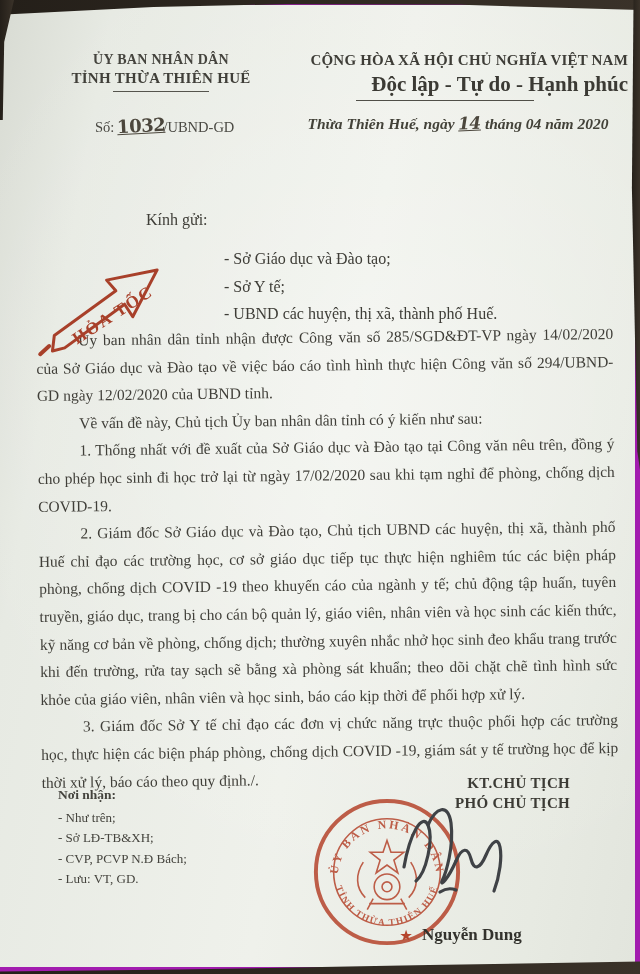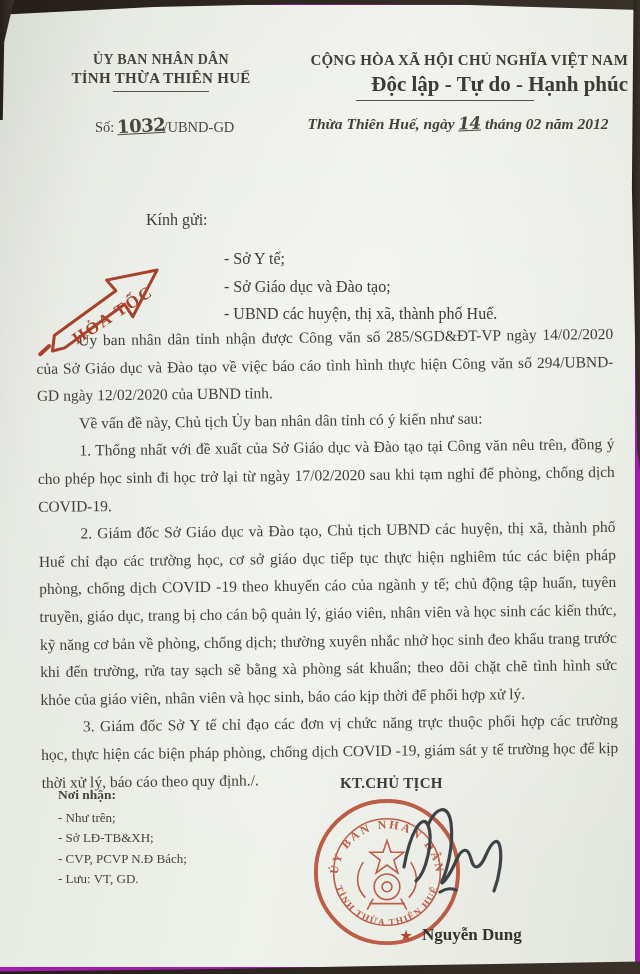--- a/index.html
+++ b/index.html
@@ -64,21 +64,21 @@
 
   
   #letter-body { left:36px; top:322px; width:577px; font-size:15.5px; line-height:27.6px;
                  text-align:justify; color:#403f39; transform:rotate(-0.7deg);
                  transform-origin:0 0; }
   #letter-body p { text-indent:42px; }
 
   
   #footer-recipients { left:58px; top:780px; font-size:13px; line-height:20.5px; color:#44433d; }
   #footer-recipients .label { font-size:13.5px; font-weight:bold; margin-bottom:2px; }
-  #signer { left:340px; top:770px; width:230px; text-align:left; color:#3c3b35; z-index:4; }
+  #signer { left:340px; top:770px; width:230px; text-align:right; color:#3c3b35; z-index:4; }
   #signer .t1 { font-size:15px; font-weight:bold; letter-spacing:.3px; }
   #signer .t2 { font-size:15px; font-weight:bold; margin-top:3px; letter-spacing:.3px; }
   #seal { left:308px; top:788px; width:158px; height:158px; z-index:2; opacity:.85; }
   #signature { left:388px; top:790px; width:140px; height:105px; z-index:3; }
   #signer-name { left:356px; top:920px; width:210px; text-align:center; font-size:17px;
                  font-weight:bold; color:#33322d; z-index:4; }
   #signer-name .star { color:#b5442c; font-size:13px; margin-right:10px; }
 
   svg text { font-family:"Liberation Serif", serif; }
 </style>
@@ -94,35 +94,35 @@
       <div class="rule"></div>
     </div>
     <div id="national" class="abs">
       <div class="l1">CỘNG HÒA XÃ HỘI CHỦ NGHĨA VIỆT NAM</div>
       <div class="l2">Độc lập - Tự do - Hạnh phúc</div>
       <div class="rule"></div>
     </div>
 
     <div id="doc-number" class="abs"><span>Số:</span><span class="hand">1032</span><span>/UBND-GD</span></div>
 
-    <div id="date-line" class="abs"><span>Thừa Thiên Huế, ngày </span><span class="hand">14</span><span> tháng 02 năm 2012</span></div>
+    <div id="date-line" class="abs"><span>Thừa Thiên Huế, ngày </span><span class="hand">14</span><span> tháng 04 năm 2020</span></div>
 
 
     <svg id="urgency" class="abs" viewBox="0 0 160 130">
       <g transform="rotate(-33 80 70)" stroke="#a8402a" fill="none" stroke-width="3" stroke-linejoin="round">
         <path d="M14 88 L24 76 L100 72 L98 58 L146 77 L100 103 L100 88 L26 92 Z"></path>
         <path d="M2 84 L14 82" stroke-width="4" stroke-linecap="round"></path>
       </g>
       <text x="38" y="96" transform="rotate(-33 80 70)" fill="#a8402a" font-size="17" font-weight="bold" letter-spacing="2">HỎA TỐC</text>
     </svg>
 
     <div id="greeting" class="abs">Kính gửi:</div>
     <div id="recipient-list" class="abs">
+      <div>- Sở Giáo dục và Đào tạo;</div>
       <div>- Sở Y tế;</div>
-      <div>- Sở Giáo dục và Đào tạo;</div>
       <div>- UBND các huyện, thị xã, thành phố Huế.</div>
     </div>
 
     <div id="letter-body" class="abs">
       <p>Ủy ban nhân dân tỉnh nhận được Công văn số 285/SGD&amp;ĐT-VP ngày 14/02/2020 của Sở Giáo dục và Đào tạo về việc báo cáo tình hình thực hiện Công văn số 294/UBND-GD ngày 12/02/2020 của UBND tỉnh.</p>
       <p>Về vấn đề này, Chủ tịch Ủy ban nhân dân tỉnh có ý kiến như sau:</p>
       <p>1. Thống nhất với đề xuất của Sở Giáo dục và Đào tạo tại Công văn nêu trên, đồng ý cho phép học sinh đi học trở lại từ ngày 17/02/2020 sau khi tạm nghỉ để phòng, chống dịch COVID-19.</p>
       <p>2. Giám đốc Sở Giáo dục và Đào tạo, Chủ tịch UBND các huyện, thị xã, thành phố Huế chỉ đạo các trường học, cơ sở giáo dục tiếp tục thực hiện nghiêm túc các biện pháp phòng, chống dịch COVID -19 theo khuyến cáo của ngành y tế; chủ động tập huấn, tuyên truyền, giáo dục, trang bị cho cán bộ quản lý, giáo viên, nhân viên và học sinh các kiến thức, kỹ năng cơ bản về phòng, chống dịch; thường xuyên nhắc nhở học sinh đeo khẩu trang trước khi đến trường, rửa tay sạch sẽ bằng xà phòng sát khuẩn; theo dõi chặt chẽ tình hình sức khỏe của giáo viên, nhân viên và học sinh, báo cáo kịp thời để phối hợp xử lý.</p>
       <p>3. Giám đốc Sở Y tế chỉ đạo các đơn vị chức năng trực thuộc phối hợp các trường học, thực hiện các biện pháp phòng, chống dịch COVID -19, giám sát y tế trường học để kịp thời xử lý, báo cáo theo quy định./.</p>
     </div>
@@ -130,20 +130,21 @@
     <div id="footer-recipients" class="abs">
       <div class="label">Nơi nhận:</div>
       <div>- Như trên;</div>
       <div>- Sở LĐ-TB&amp;XH;</div>
       <div>- CVP, PCVP N.Đ Bách;</div>
       <div>- Lưu: VT, GD.</div>
     </div>
 
     <div id="signer" class="abs">
       <div class="t1">KT.CHỦ TỊCH</div>
+      <div class="t2">PHÓ CHỦ TỊCH</div>
     </div>
 
     <svg id="seal" class="abs" viewBox="0 0 160 160">
       <defs>
         <path id="arcTop" d="M 30 86 A 50 50 0 1 1 130 86"></path>
         <path id="arcBot" d="M 26 80 A 54 54 0 0 0 134 80"></path>
       </defs>
       <circle cx="80" cy="80" r="72" fill="none" stroke="#b5442c" stroke-width="4"></circle>
       <circle cx="80" cy="80" r="54" fill="none" stroke="#b5442c" stroke-width="1.6"></circle>
       <text fill="#b5442c" font-size="12" font-weight="bold" letter-spacing="2.5">

